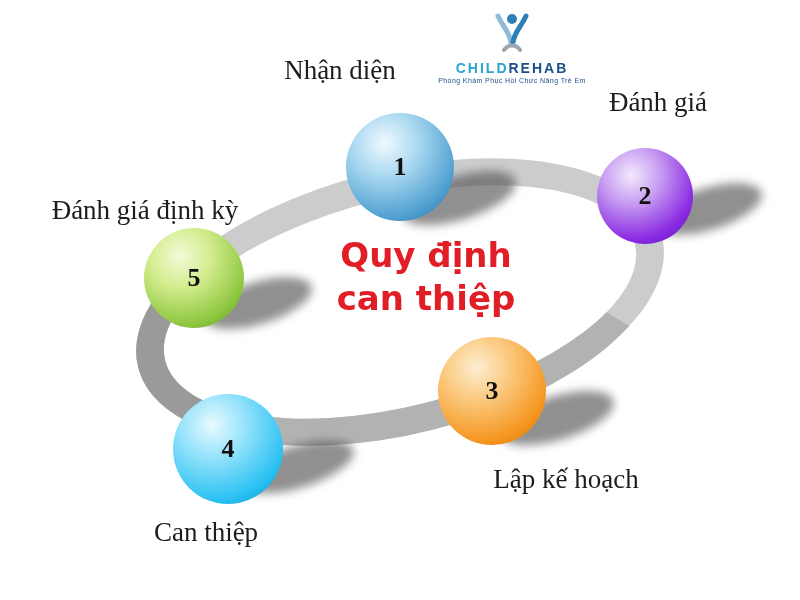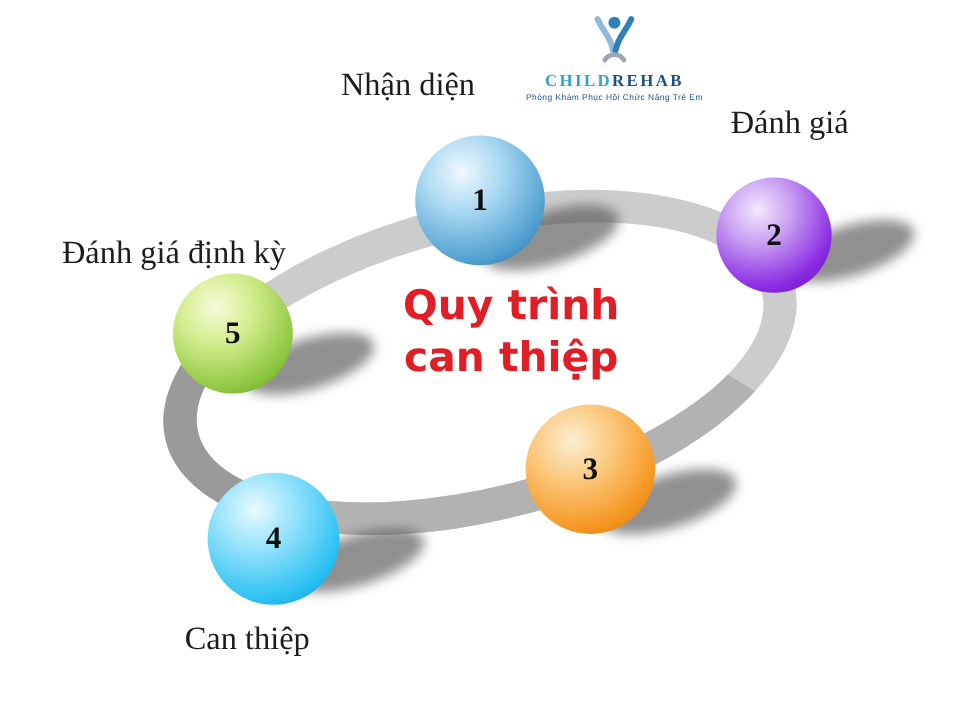--- a/index.html
+++ b/index.html
@@ -73,21 +73,21 @@
     font-family:"DejaVu Sans", sans-serif;
     font-weight:bold;font-size:34px;line-height:1.25;white-space:nowrap;
   }
 
   
   .logo{
     position:absolute;left:512px;top:12px;transform:translateX(-50%);
     text-align:center;width:220px;
   }
   .logo-name{
-    font-family:Liberation Serif, serif;
+    font-family:Liberation Sans, sans-serif;
     font-weight:bold;font-size:14px;letter-spacing:2px;margin-top:2px;
   }
   .logo-name .p1{color:#2ba3d4;}
   .logo-name .p2{color:#1b4f8a;}
   .logo-tagline{
     font-family:"Liberation Sans", sans-serif;
     font-size:7px;color:#1b4f8a;letter-spacing:0.4px;margin-top:1px;
   }
 </style>
 </head>
@@ -115,25 +115,26 @@
   </div>
   <div class="sphere s4">
     <span class="num">4</span>
   </div>
   <div class="sphere s5">
     <span class="num">5</span>
   </div>
 
   <div class="label l2">Đánh giá</div>
   <div class="label l1">Nhận diện</div>
+  <div class="label l3">Lập kế hoạch</div>
   <div class="label l4">Can thiệp</div>
   <div class="label l5">Đánh giá định kỳ</div>
 
   <div class="title">
-    <div>Quy trình</div>
+    <div>Quy định</div>
     <div>can thiệp</div>
   </div>
 
   <div class="logo">
     <span class="logo-icon">
       <svg width="52" height="42" viewBox="0 0 52 42">
         <circle cx="26" cy="7" r="5" fill="#2d7fb8"></circle>
         <path d="M12 4 C17 15, 23 19, 25 30" stroke="#8fb9d8" stroke-width="5" fill="none" stroke-linecap="round"></path>
         <path d="M40 4 C35 15, 29 19, 27 30" stroke="#2d7fb8" stroke-width="5" fill="none" stroke-linecap="round"></path>
         <path d="M18 38 C22 32, 30 32, 34 38" stroke="#9aa7b0" stroke-width="4" fill="none" stroke-linecap="round"></path>

